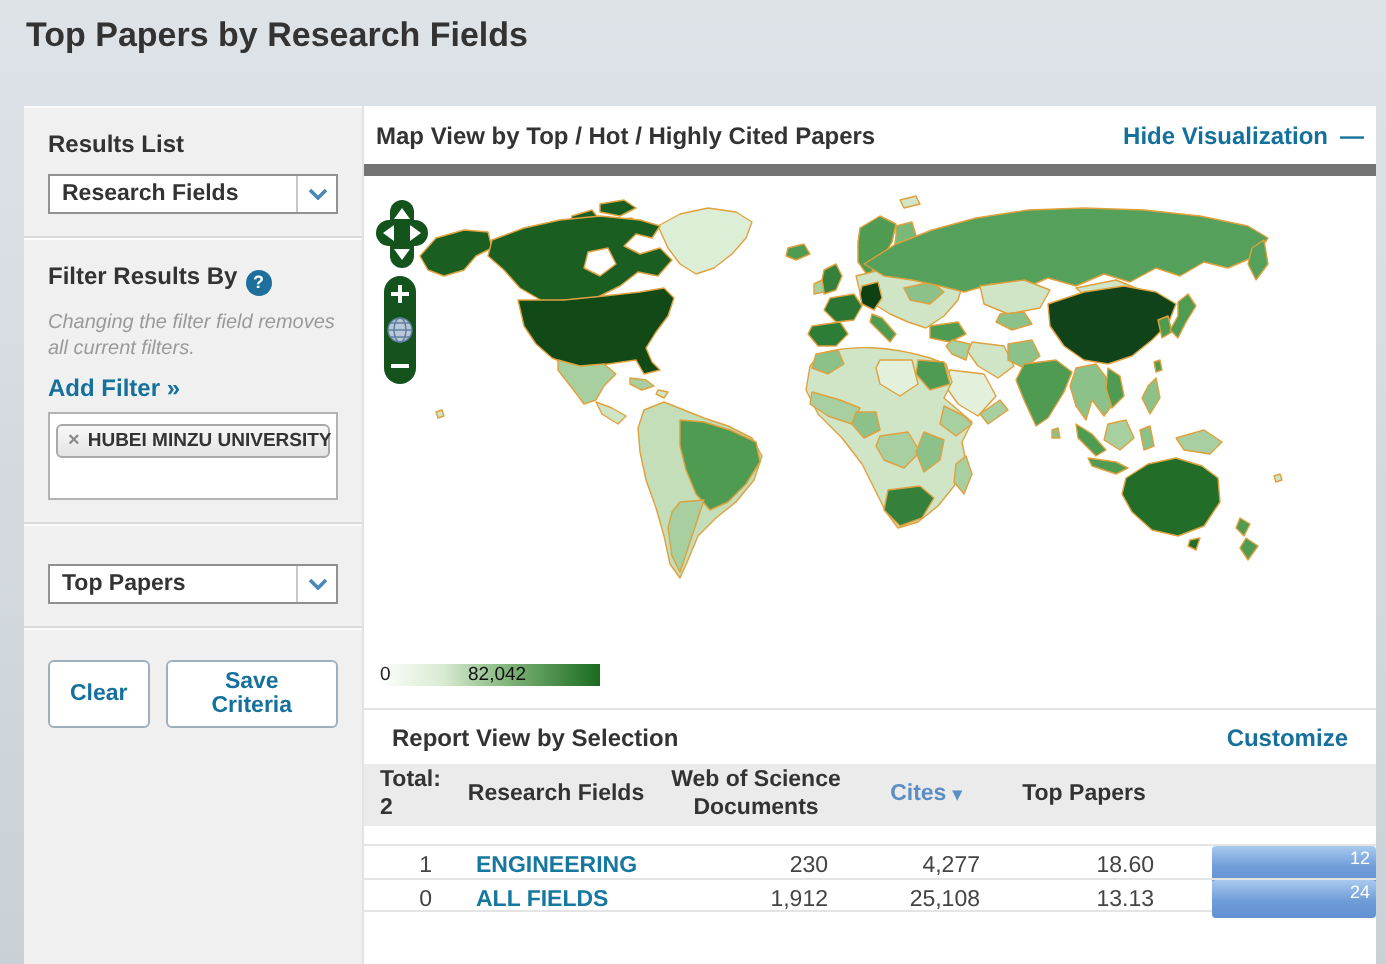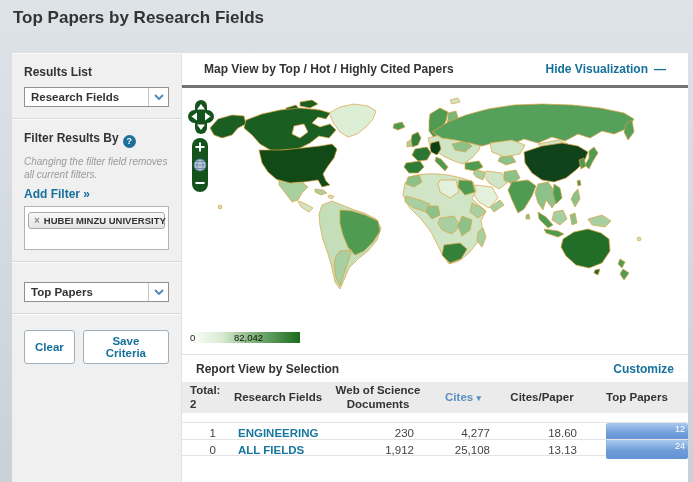--- a/index.html
+++ b/index.html
@@ -35,21 +35,21 @@
   }
   .tag-x { color:#8a8a8a; margin-right:4px; font-weight:bold; font-size:10px; }
   .btn-row { display:flex; gap:8px; padding-top:4px; }
   .btn {
     background:#fff; border:1px solid #9fb0bc; border-radius:3px; padding:4px 10px;
     font-size:11.5px; font-weight:bold; color:#15719c; font-family:inherit; cursor:pointer;
   }
 
   
   .main { width:506px; background:#fff; display:flex; flex-direction:column; }
-  .map-header { height:35px; border-bottom:3px solid #737373; display:flex; align-items:center; padding:0 22px;text-align:right; }
+  .map-header { height:35px; border-bottom:6px solid #737373; display:flex; align-items:center; padding:0 6px;text-align:right; }
   .map-title { font-size:12px; font-weight:bold; color:#333; }
   .hide-link { margin-left:auto; font-size:12px; font-weight:bold; color:#15719c; cursor:pointer; }
   .hide-link .dash { margin-left:6px; font-weight:bold; }
   .map-area { position:relative; height:266px; }
   .map-area svg.world { position:absolute; left:0; top:0; }
 
   .pan-control { position:absolute; left:6px; top:12px; cursor:pointer; }
   .zoomctl { position:absolute; left:10px; top:50px; cursor:pointer; }
 
   .legend { position:absolute; left:6px; bottom:11px; width:112px; height:11px;
@@ -281,21 +281,20 @@
         <span class="customize-link">Customize</span>
       </div>
 
       <div class="grid-cols tbl-header">
         <div class="c-total">Total: 2</div>
         <div>Research Fields</div>
         <div>Web of Science Documents</div>
         <div class="c-cites">
           <span>Cites</span> <span class="sort-arrow">▾</span>
         </div>
-        <div>Cites/Paper</div>
         <div>Top Papers</div>
       </div>
 
       <div class="tbl-spacer"></div>
 
       <div class="grid-cols t-row">
         <div class="c-rank">1</div>
         <div class="c-field">ENGINEERING</div>
         <div class="c-docs">230</div>
         <div class="c-cval">4,277</div>

